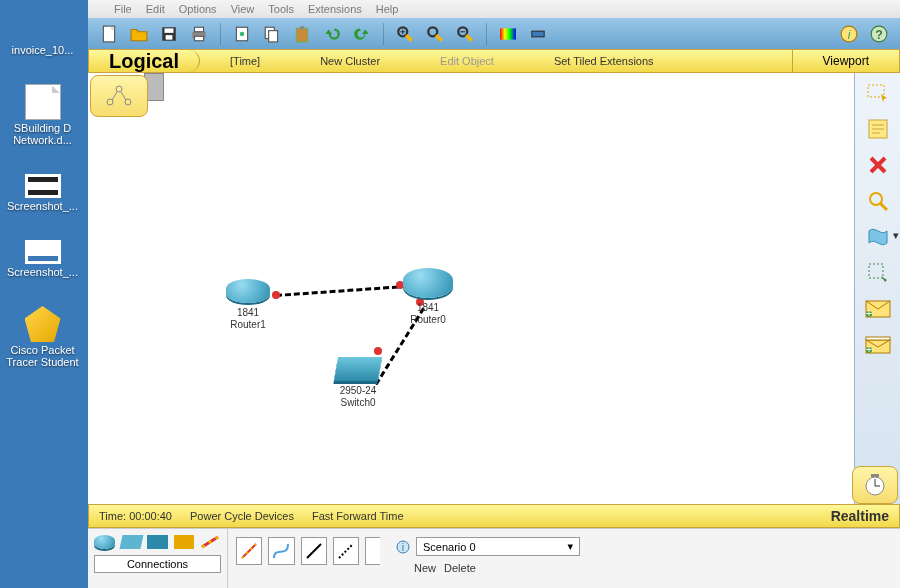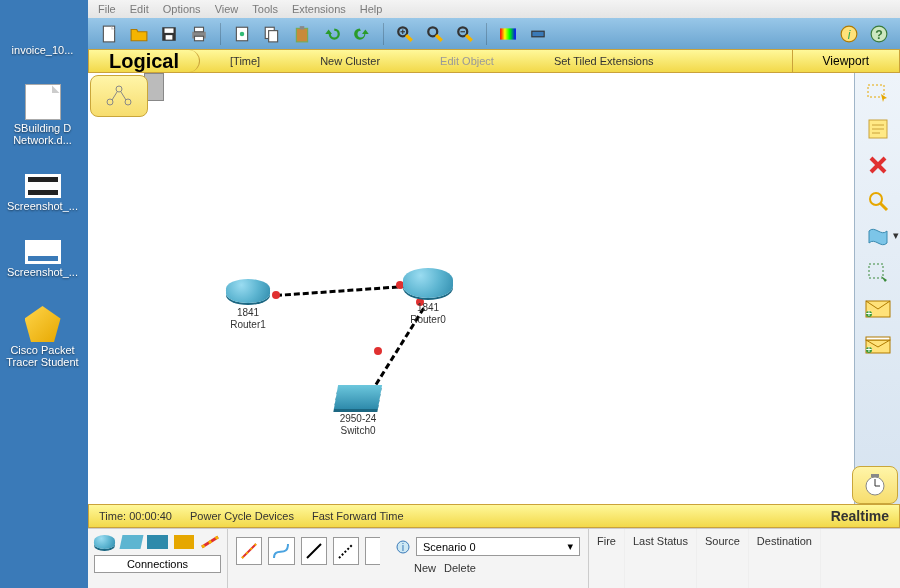--- a/index.html
+++ b/index.html
@@ -12,21 +12,21 @@
 .desk-icon .lbl { text-shadow: 0 1px 2px rgba(0,0,0,.6); }
 .ic-file { background: #fff; border: 1px solid #aaa; position: relative; }
 .ic-file::before { content:''; position:absolute; top:0; right:0; width:8px; height:8px; background:#ccc; clip-path: polygon(0 0,100% 100%,0 100%); }
 .ic-img { background: linear-gradient(#222 0 30%, #fff 30% 70%, #222 70%); border:3px solid #fff; }
 .ic-pt { background: linear-gradient(135deg,#ffd54a,#e6a700); clip-path: polygon(50% 0,100% 35%,82% 100%,18% 100%,0 35%); position:relative; }
 
 
 .app { position: absolute; left: 88px; top: 0; right: 0; bottom: 0; background: #fff; display: flex; flex-direction: column; }
 
 
-.menubar { height: 18px; background: linear-gradient(#f4f4f4,#e4e4e4); display:flex; gap:14px; padding:0 10px; color:#7a7a7a; align-items:center; }
+.menubar { height: 18px; background: linear-gradient(#f4f4f4,#e4e4e4); display:flex; gap:14px; padding:0 26px; color:#7a7a7a; align-items:center; }
 
 
 .main-tb { height: 31px; background: linear-gradient(#98c7e8,#6aa4d0); display:flex; align-items:center; padding:0 8px; gap:4px; }
 .tb-btn { width:26px; height:24px; display:flex; align-items:center; justify-content:center; border:1px solid transparent; border-radius:3px; cursor:pointer; }
 .tb-sep { width:1px; height:22px; background:rgba(0,0,0,.2); margin:0 4px; }
 .tb-sp { flex:1; }
 svg.ic16 { width:18px; height:18px; }
 
 
 .topo-bar { height:24px; background: linear-gradient(#fff89a,#f2d94a); display:flex; align-items:center; border:1px solid #caa23a; }
@@ -259,21 +259,21 @@
         <div class="device" style="left:120px; top:206px">
           <div class="body rtr"></div>
           <div class="devlbl">1841</div>
           <div class="devlbl">Router1</div>
         </div>
         <div class="device" style="left:300px; top:195px">
           <div class="body rtr" style="width:50px;height:30px"></div>
           <div class="devlbl">1841</div>
           <div class="devlbl">Router0</div>
         </div>
-        <div class="device" style="left:230px; top:312px">
+        <div class="device" style="left:230px; top:284px">
           <div class="body swtch"></div>
           <div class="devlbl">2950-24</div>
           <div class="devlbl">Switch0</div>
         </div>
       </div>
     </div>
 
     <div class="palette">
       <div class="pal-btn">
           <svg width="24" height="20" viewBox="0 0 24 20">
@@ -396,21 +396,15 @@
         <div class="sel">
             <span>Scenario 0</span>
             <span>▾</span>
           </div>
       </div>
       <div class="btns">
         <span class="btn-sm">New</span>
         <span class="btn-sm">Delete</span>
       </div>
     </div>
-    <div class="pdutbl">
-      <div class="pdu-h">Fire</div>
-      <div class="pdu-h">Last Status</div>
-      <div class="pdu-h">Source</div>
-      <div class="pdu-h">Destination</div>
-    </div>
   </div>
 
 </div>
 
 </body></html>

